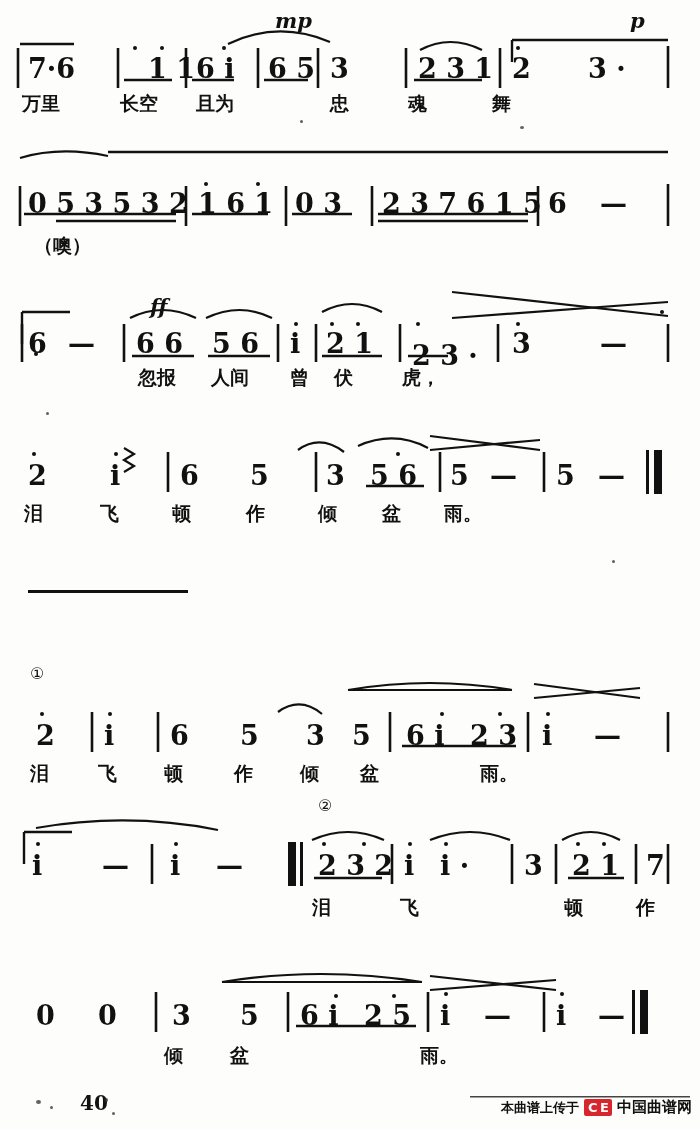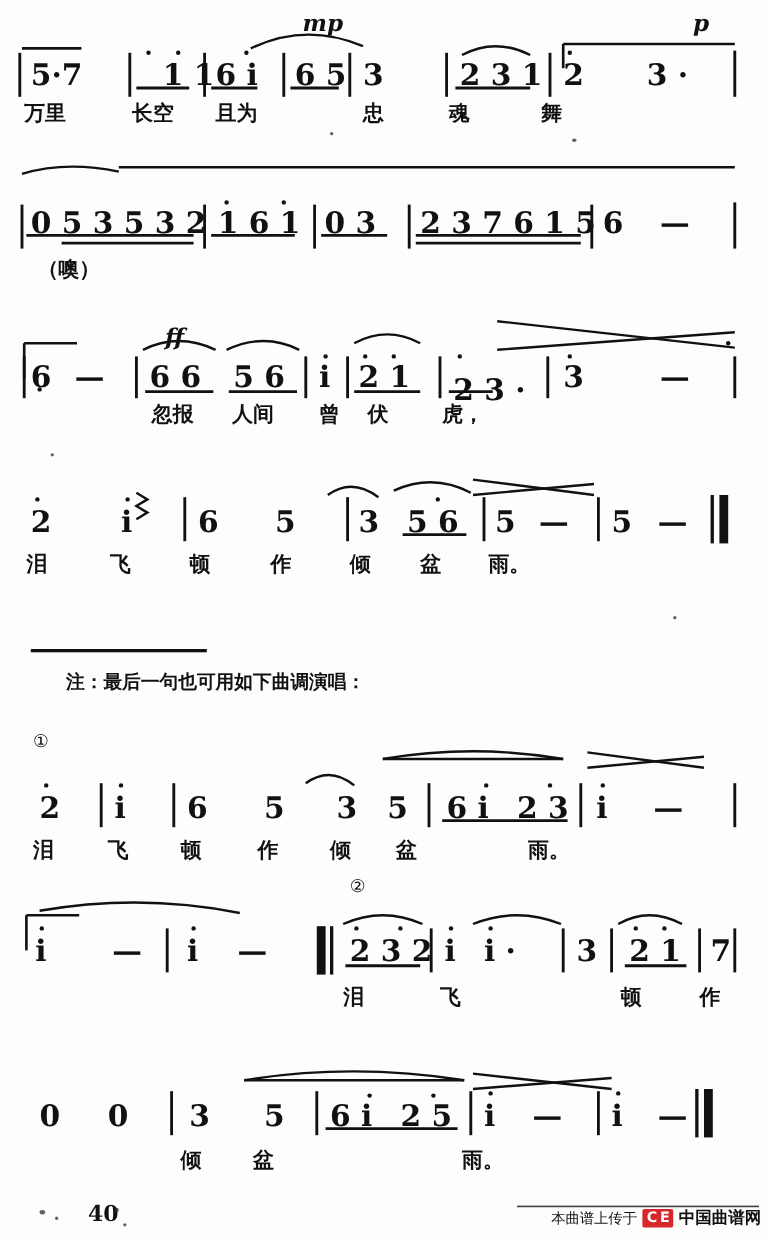--- a/index.html
+++ b/index.html
@@ -80,21 +80,21 @@
     background: #d7262c;
     color: #fff;
     font-size: 13px;
     font-weight: 700;
     padding: 1px 4px;
     border-radius: 2px;
     letter-spacing: -1px;
   }
   .brand-pre {
     font-size: 13px;
-    font-weight: 400;
+    font-weight: 700;
     margin-left: 36px;
   }
   .pagenum {
     position: absolute;
     left: 80px;
     bottom: 14px;
     font-size: 20px;
     font-weight: 700;
     font-family: "DejaVu Serif", "Liberation Serif", serif;
   }
@@ -250,21 +250,21 @@
     <rect x="632" y="990" width="3" height="44" fill="#111"></rect>
     <rect x="640" y="990" width="8" height="44" fill="#111"></rect>
 
     <rect x="470" y="1096" width="220" height="1.5" fill="#444"></rect>
   </svg>
 
   <div>
     <div class="abs dyn" style="left:275px;top:10px;">mp</div>
     <div class="abs dyn" style="left:630px;top:10px;">p</div>
 
-    <div class="abs num" style="left:28px;top:55px;">5·7</div>
+    <div class="abs num" style="left:28px;top:55px;">7·6</div>
     <div class="abs num" style="left:128px;top:55px;margin-left:20px;">1 1</div>
     <div class="abs num" style="left:196px;top:55px;">6 i</div>
     <div class="abs num" style="left:268px;top:55px;">6 5</div>
     <div class="abs num" style="left:330px;top:55px;">3</div>
     <div class="abs num" style="left:418px;top:55px;text-align:center;">2 3 1</div>
     <div class="abs num" style="left:512px;top:55px;">2</div>
     <div class="abs num" style="left:588px;top:55px;">3 ·</div>
 
     <div class="dot" style="left:133px;top:46px;"></div>
     <div class="dot" style="left:160px;top:46px;"></div>
@@ -334,21 +334,20 @@
 
     <div class="abs lyric" style="left:24px;top:504px;">泪</div>
     <div class="abs lyric" style="left:100px;top:504px;">飞</div>
     <div class="abs lyric" style="left:172px;top:504px;">顿</div>
     <div class="abs lyric" style="left:246px;top:504px;">作</div>
     <div class="abs lyric" style="left:318px;top:504px;">倾</div>
     <div class="abs lyric" style="left:382px;top:504px;">盆</div>
     <div class="abs lyric" style="left:444px;top:504px;">雨。</div>
   </div>
 
-  <div class="abs note-text" style="left:60px;top:612px;">注：最后一句也可用如下曲调演唱：</div>
 
   <div>
     <div class="abs circnum" style="left:30px;top:666px;">①</div>
     <div class="abs num" style="left:36px;top:722px;">2</div>
     <div class="abs num" style="left:104px;top:722px;">i</div>
     <div class="abs num" style="left:170px;top:722px;">6</div>
     <div class="abs num" style="left:240px;top:722px;">5</div>
     <div class="abs num" style="left:306px;top:722px;">3</div>
     <div class="abs num" style="left:352px;top:722px;">5</div>
     <div class="abs num" style="left:406px;top:722px;">6 i</div>

